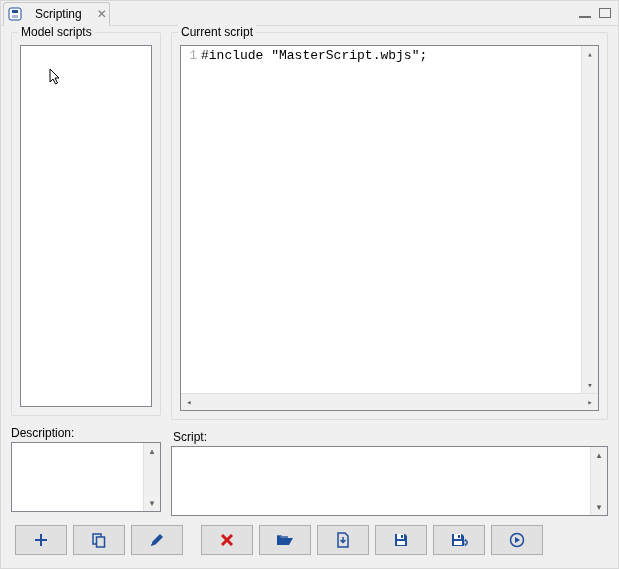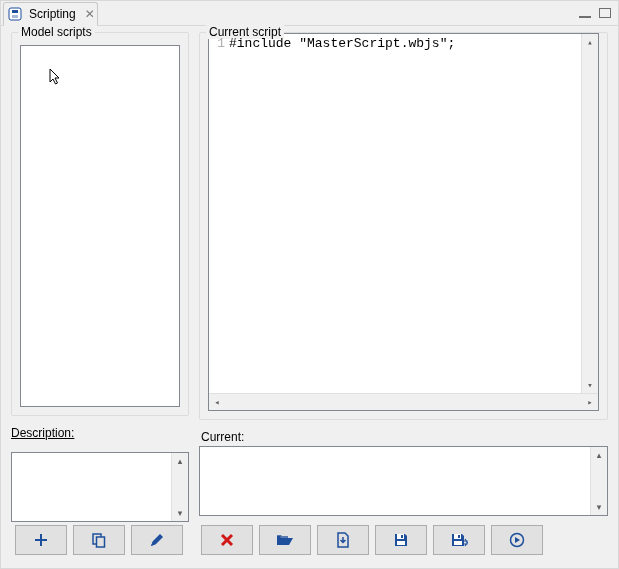--- a/index.html
+++ b/index.html
@@ -30,21 +30,21 @@
     border-bottom: 1px solid #d8d8d8;
     background: #f0f0f0;
     position: relative;
   }
   .tab {
     height: 22px;
     margin-left: 2px;
     padding: 0 0 0 4px;
     display: flex;
     align-items: center;
-    gap: 7px;
+    gap: 13px;
     border: 1px solid #c8c8c8;
     border-bottom: 1px solid #f0f0f0;
     background: #f0f0f0;
     border-top-left-radius: 3px;
     border-top-right-radius: 3px;
     position: relative;
     top: 1px;
   }
   .tab .tabicon svg { display:block; }
   .tab-close {
@@ -82,21 +82,21 @@
   }
   .groupbox > .legend {
     position: absolute;
     top: -8px;
     left: 6px;
     background: #f0f0f0;
     padding: 0 3px;
     font-size: 12px;
   }
   .left-col {
-    width: 178px;
+    width: 150px;
     display: flex;
     flex-direction: column;
     gap: 10px;
   }
   .right-col {
     flex: 1;
     display: flex;
     flex-direction: column;
     gap: 10px;
   }
@@ -124,21 +124,21 @@
     pointer-events:none;
   }
 
   .description-box {
     height: 90px;
   }
   .description-box {
     border:none;
     position:relative;
   }
-  .desc-label { margin-bottom:12px;text-decoration:underline; }
+  .desc-label { margin-bottom:2px; }
   .desc-area-wrap {
     height: 70px;
     display:flex;
   }
   .textarea {
     flex:1;
     background:#fff;
     border:1px solid #828790;
     position:relative;
     display:flex;
@@ -161,21 +161,21 @@
   }
   .scroll-arrow {
     width:16px; height:16px;
     display:flex; align-items:center; justify-content:center;
     color:#606060;
     font-size:9px;
   }
 
   .current-script-box {
     flex:1;
-    padding: 0 8px 8px 8px;
+    padding: 12px 8px 8px 8px;
     display:flex;
     flex-direction:column;
   }
   .source-label { margin: 0 0 3px 2px; }
   .editor {
     flex:1;
     background:#fff;
     border:1px solid #828790;
     display:flex;
     flex-direction:column;
@@ -294,21 +294,21 @@
               <div class="scroll-arrow">▾</div>
             </div>
           </div>
           <div class="hscroll">
             <div class="scroll-arrow">◂</div>
             <div class="scroll-arrow">▸</div>
           </div>
         </div>
       </div>
       <div class="monitor-wrap">
-        <div class="monitor-label">Current:</div>
+        <div class="monitor-label">Script:</div>
         <div class="monitor-box">
           <div class="textarea">
             <div class="textarea-inner"></div>
             <div class="vscroll">
               <div class="scroll-arrow">▴</div>
               <div class="scroll-arrow">▾</div>
             </div>
           </div>
         </div>
       </div>

